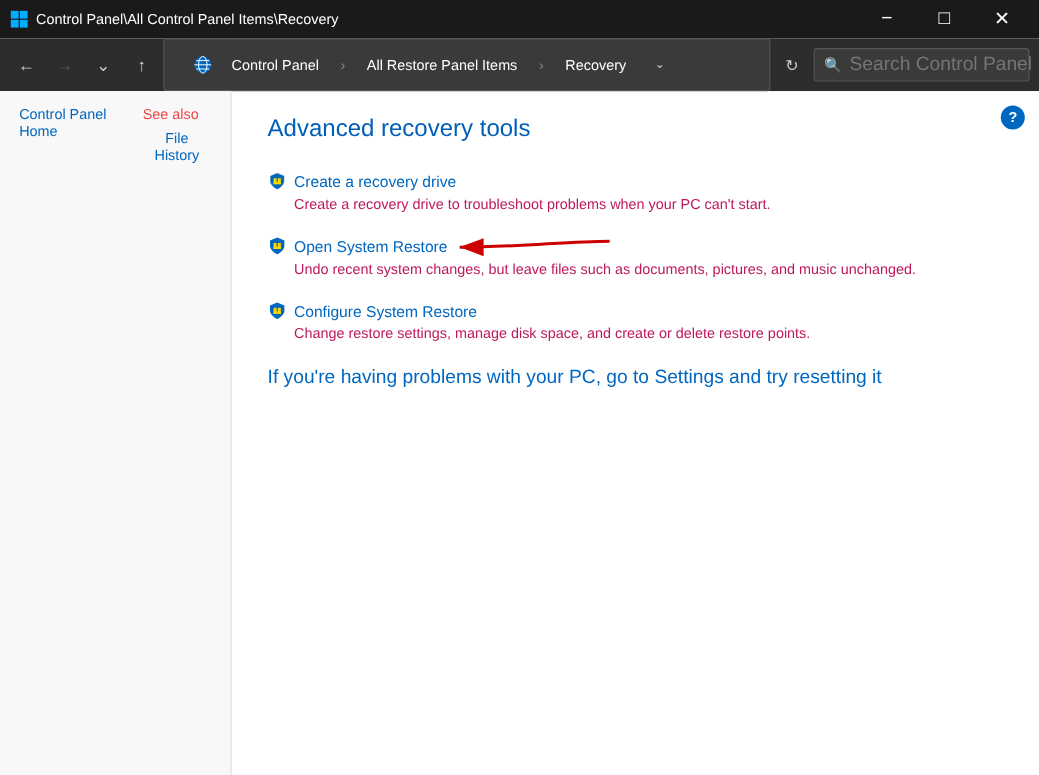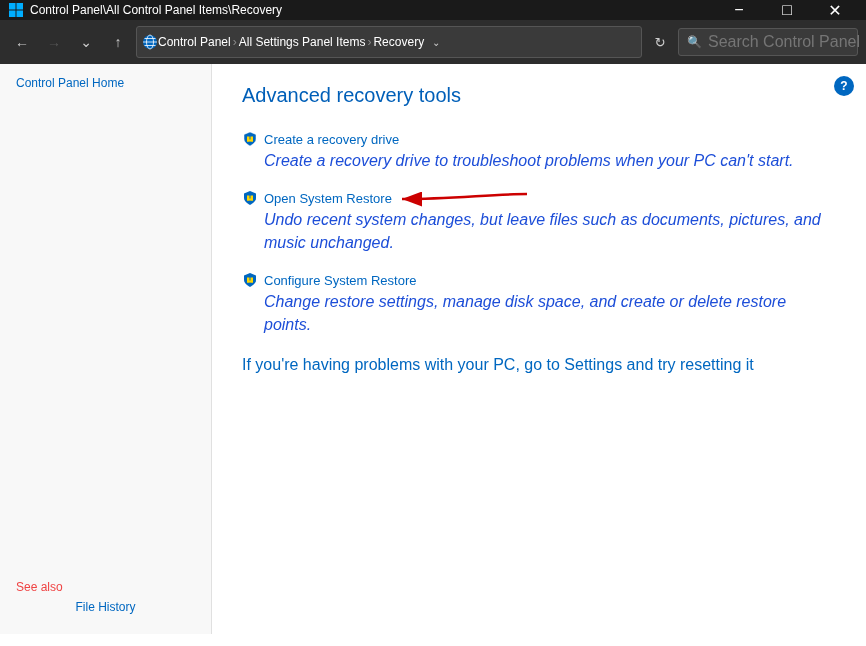--- a/index.html
+++ b/index.html
@@ -1,21 +1,21 @@
 <!DOCTYPE html>
 <html><head>
   <meta charset="utf-8">
   <style>
     * { margin: 0; padding: 0; box-sizing: border-box; }
     body { font-family: 'Segoe UI', sans-serif; font-size: 13px; background: #fff; width: 866px; height: 646px; overflow: hidden; }
 
     
     .titlebar {
       background: #1a1a1a;
-      height: 20px;
+      height: 32px;
       display: flex;
       align-items: center;
       padding: 0 8px;
       color: #fff;
       font-size: 12px;
     }
     .titlebar-icon { width: 16px; height: 16px; margin-right: 6px; }
     .titlebar-title { flex: 1; }
     .titlebar-controls { display: flex; gap: 2px; }
     .titlebar-btn {
@@ -44,30 +44,30 @@
       color: #ccc;
       font-size: 14px;
       cursor: pointer;
       display: flex; align-items: center; justify-content: center;
       border-radius: 3px;
     }
     .nav-btn:disabled { color: #555; cursor: default; }
 
     .address-box {
       flex: 1;
-      height: 32px;
+      height: 44px;
       background: #3a3a3a;
       border: 1px solid #555;
       border-radius: 3px;
       display: flex;
       align-items: center;
-      padding: 0 5px;
+      padding: 0 24px;
       color: #fff;
       font-size: 12px;
-      gap: 0;
+      gap: 16px;
     }
     .address-separator { color: #888; margin: 0 2px; }
     .address-segment { color: #fff; }
     .address-segment.last { color: #fff; }
 
     .address-dropdown {
       width: 24px; height: 28px;
       background: transparent;
       border: none;
       color: #ccc;
@@ -109,26 +109,26 @@
 
     
     .main {
       display: flex;
       height: calc(646px - 32px - 44px);
       background: #fff;
     }
 
     
     .sidebar {
-      width: 212px;
+      width: 193px;
       padding: 12px 16px;
       border-right: 1px solid #e0e0e0;
       background: #f8f8f8;
       display: flex;
-      flex-direction: column;
+      flex-direction: row;
       justify-content: space-between;
     }
     .sidebar-top {}
     .sidebar-link {
       color: #0067c0;
       text-decoration: none;
       font-size: 12px;
       cursor: pointer;
       display: block;
       margin-bottom: 6px;
@@ -162,25 +162,24 @@
       display: flex;
       align-items: flex-end;
       gap: 6px;
       color: #0067c0;
       text-decoration: none;
       font-size: 13px;
       cursor: pointer;
       margin-bottom: 3px;
     }
     .tool-desc {
-      color: #1d4ed8;
-      font-size: 16px;
+      color: #be185d;
+      font-size: 12px;
       padding-left: 22px;
       line-height: 1.4;
-      font-style: italic;
     }
 
     
     .shield-svg { width: 16px; height: 16px; }
 
     .settings-link {
       display: block;
       margin-top: 20px;
       color: #0067c0;
       font-size: 16px;
@@ -239,21 +238,21 @@
 
     <svg width="16" height="16" viewBox="0 0 16 16">
       <circle cx="8" cy="8" r="7" fill="#0067c0"></circle>
       <ellipse cx="8" cy="8" rx="3.5" ry="7" fill="none" stroke="#fff" stroke-width="0.8"></ellipse>
       <line x1="1" y1="8" x2="15" y2="8" stroke="#fff" stroke-width="0.8"></line>
       <line x1="2.5" y1="4.5" x2="13.5" y2="4.5" stroke="#fff" stroke-width="0.8"></line>
       <line x1="2.5" y1="11.5" x2="13.5" y2="11.5" stroke="#fff" stroke-width="0.8"></line>
     </svg>
     <span class="address-segment">Control Panel</span>
     <span class="address-separator">›</span>
-    <span class="address-segment">All Settings Panel Items</span>
+    <span class="address-segment">All Restore Panel Items</span>
     <span class="address-separator">›</span>
     <span class="address-segment last">Recovery</span>
     <button class="address-dropdown">⌄</button>
   </div>
 
   <button class="refresh-btn">↻</button>
 
   <div class="search-box">
     <span class="search-icon">🔍</span>
     <input type="text" placeholder="Search Control Panel" style="">

